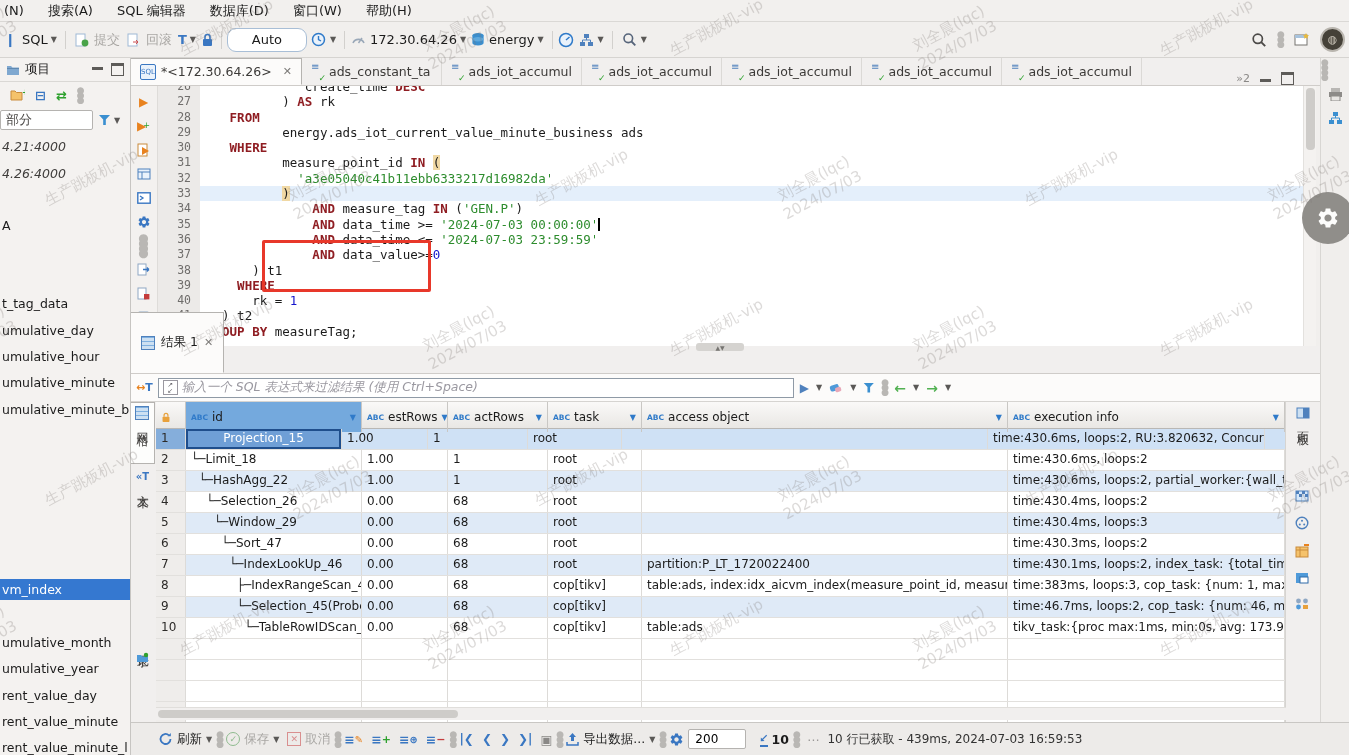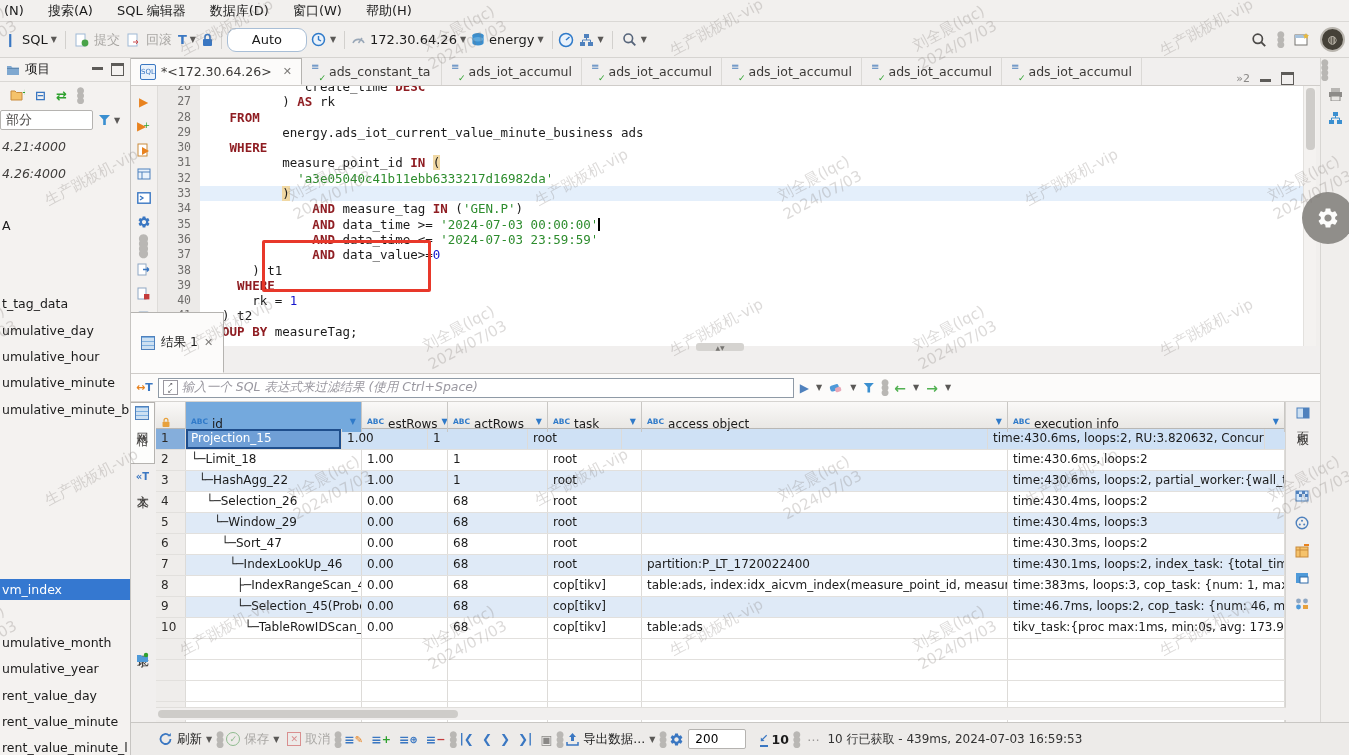--- a/index.html
+++ b/index.html
@@ -97,21 +97,21 @@
 
   .lstrip{position:absolute;left:0;top:56px;width:26px;height:320px;background:#f1efee;border-right:1px solid #d6d4d1}
   .vtab{position:absolute;left:0;width:25px;display:flex;flex-direction:column;align-items:center;gap:3px;padding-top:3px}
   .vtab.sel{background:#fdfdfc;border:1px solid #b5b3b0;border-left:none;box-sizing:border-box}
   .vtext{writing-mode:vertical-rl;font-size:12px;color:#3c3a38;letter-spacing:2px}
   .rstrip{position:absolute;right:0;top:56px;width:34px;height:320px;background:#f1efee;border-left:1px solid #d6d4d1}
 
   .gtable{position:absolute;left:26px;top:56px;width:1130px;height:320px;overflow:hidden;background:#fff;
           font-size:12px}
   .ghead{display:flex;height:26px;border-bottom:1px solid #b9b7b4;background:linear-gradient(#faf9f8,#e9e7e4)}
-  .hcell{display:flex;align-items:flex-start;gap:4px;padding:15px 5px;border-right:1px solid #c9c7c4;box-sizing:border-box;
+  .hcell{display:flex;align-items:center;gap:4px;padding:15px 5px;border-right:1px solid #c9c7c4;box-sizing:border-box;
          overflow:hidden;white-space:nowrap}
   .hcell .abc{color:#2f7ac9;font-size:7.5px;font-weight:bold;letter-spacing:0}
   .hcell .hdd{margin-left:auto;color:#2f7ac9;font-size:8px}
   .hcell.hsel{background:#74a9dd}
   .grow{display:flex;height:20px;border-bottom:1px solid #e2e0dd}
   .gcell{padding:0 5px;line-height:19px;border-right:1px solid #dddbd8;box-sizing:border-box;overflow:hidden;
          white-space:pre}
   .rn{background:#efedeb;text-align:left;color:#2c2a28}
   .zebra{background:#dfeaf7}
   .rowsel{background:#cfe1f5}
@@ -554,21 +554,21 @@
         </div>
         <div class="hcell" style="width: 277px;">
           <span class="abc">ABC</span>
           <span>execution info</span>
           <span class="hdd">▼</span>
         </div>
       </div>
     <div id="grid-body">
         <div class="grow zebra rowsel">
           <div class="gcell rn" style="width: 30px;">1</div>
-          <div class="gcell cellsel" style="width: 156px;">Projection_15</div>
+          <div class="gcell cellsel" style="width: 156px; text-align: center;">Projection_15</div>
           <div class="gcell" style="width: 86px;">1.00</div>
           <div class="gcell" style="width: 100px;">1</div>
           <div class="gcell" style="width: 94px;">root</div>
           <div class="gcell" style="width: 366px;"></div>
           <div class="gcell" style="width: 277px;">time:430.6ms, loops:2, RU:3.820632, Concurrency:OFF</div>
         </div>
         <div class="grow">
           <div class="gcell rn" style="width: 30px;">2</div>
           <div class="gcell" style="width: 176px;">└─Limit_18</div>
           <div class="gcell" style="width: 86px;">1.00</div>

